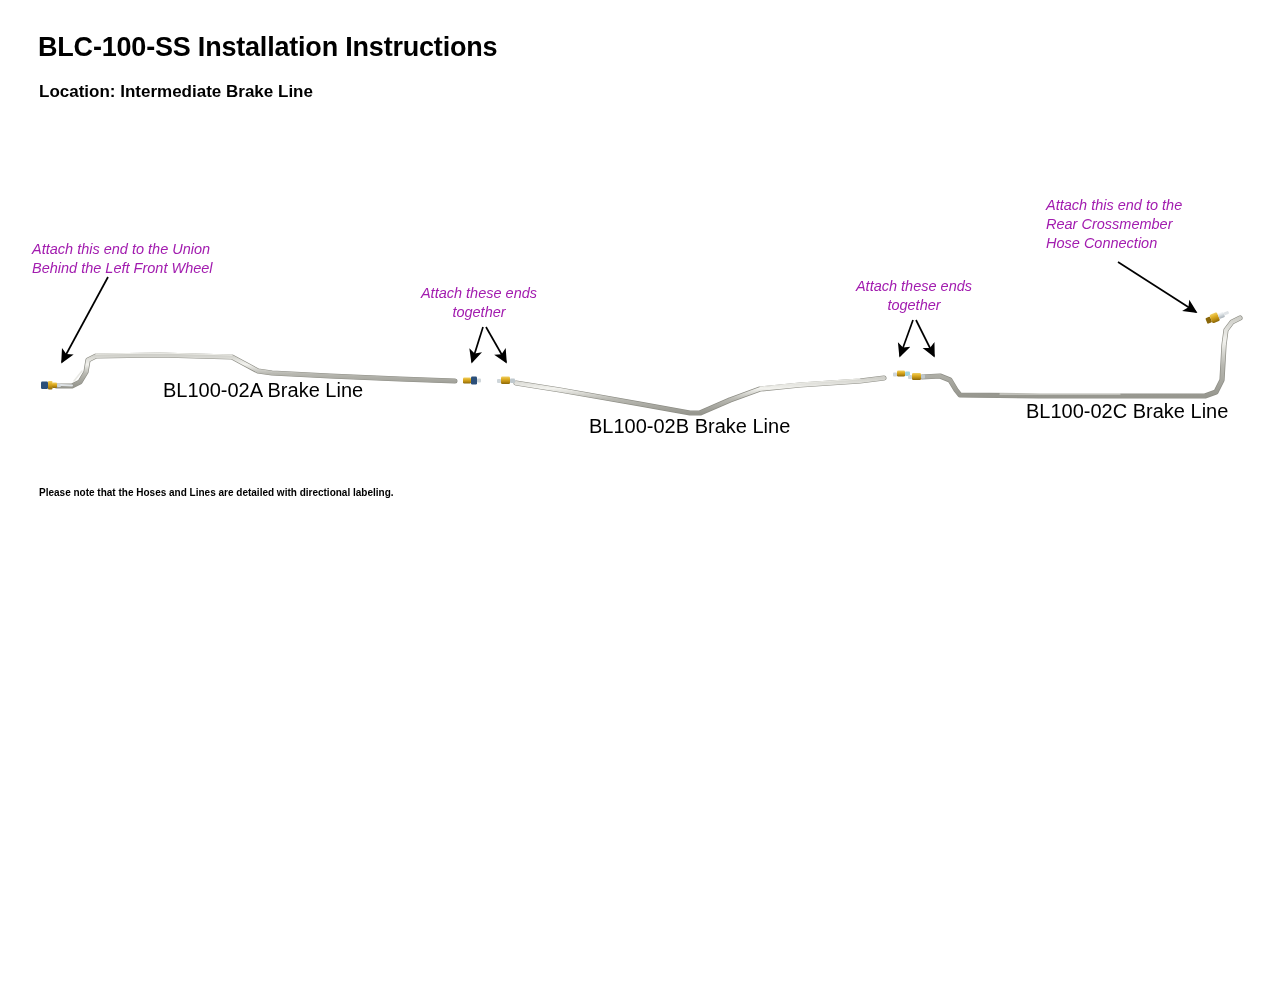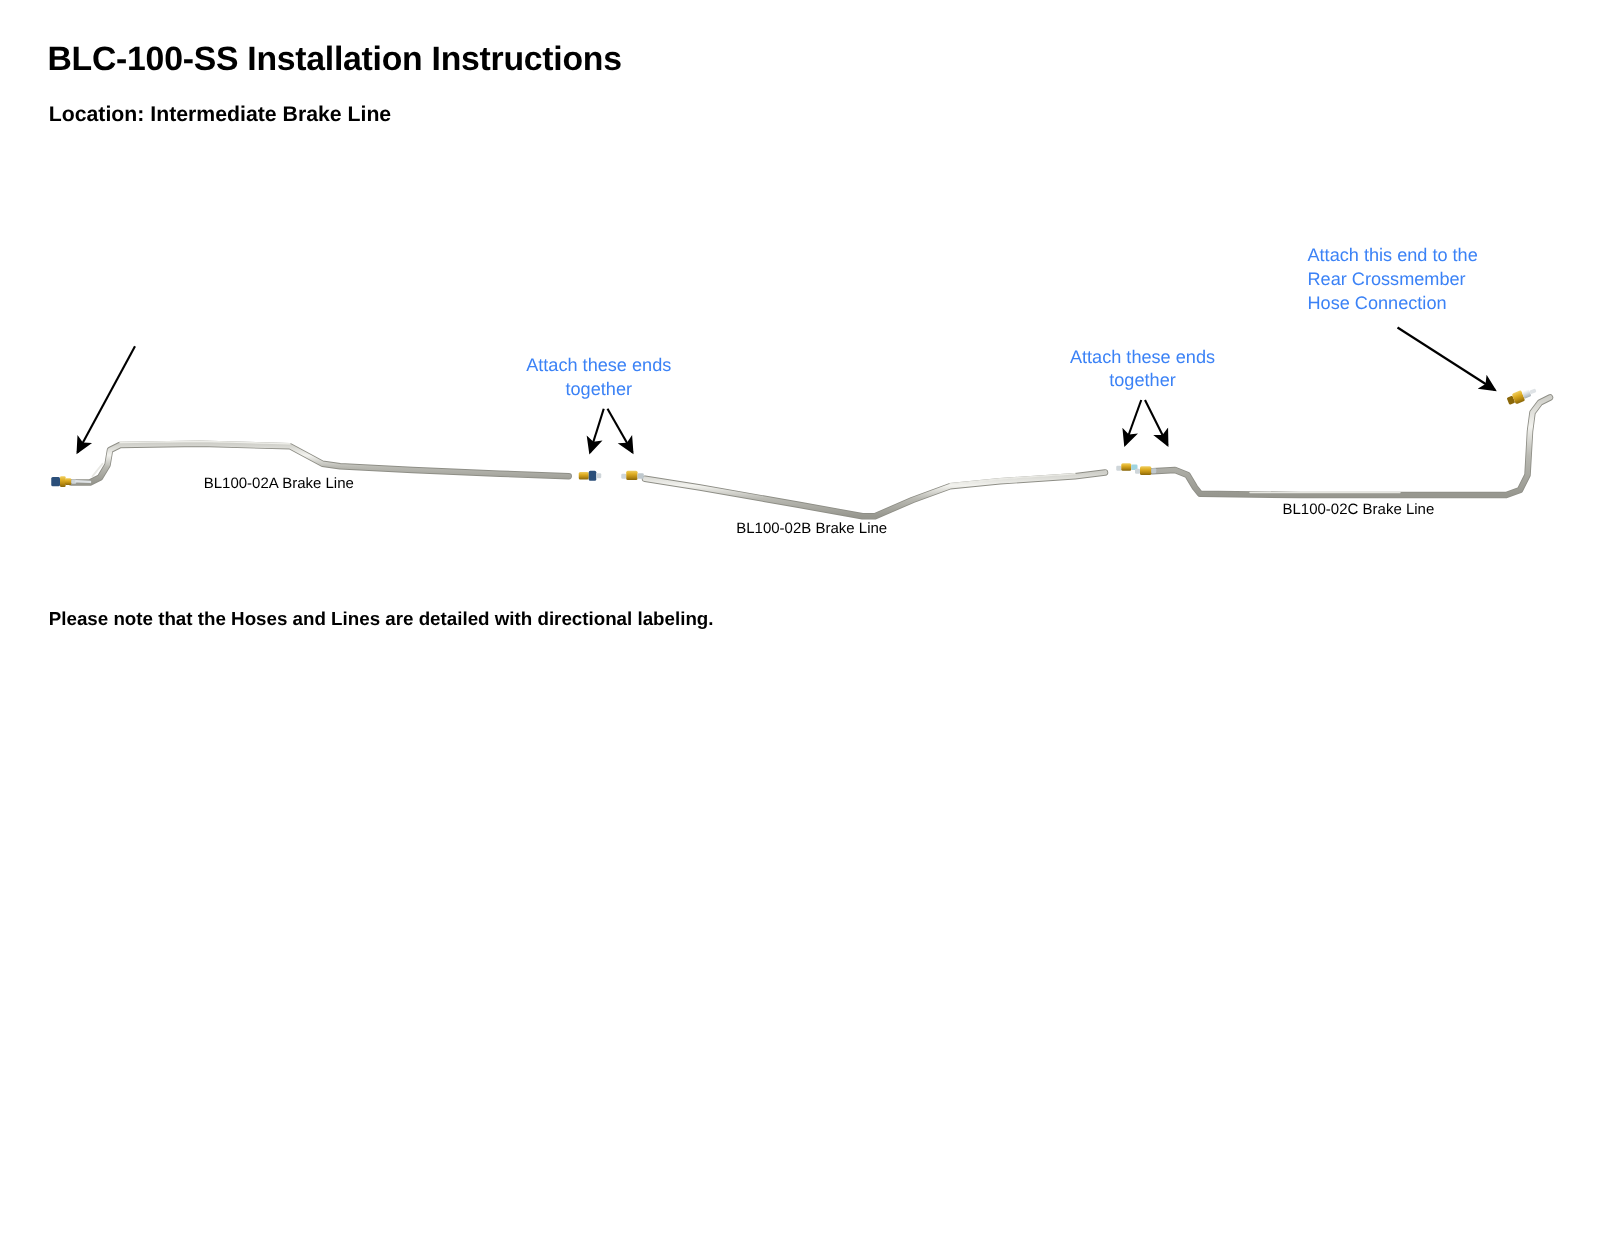--- a/index.html
+++ b/index.html
@@ -41,45 +41,46 @@
     font-weight: bold;
     white-space: nowrap;
   }
   .doc-subline.l1 { top: 82px; }
   .doc-subline.l2 { top: 107px; }
 
   
   .note-line {
     position: absolute;
     left: 39px;
-    font-size: 15px;
+    font-size: 10px;
     font-weight: bold;
     white-space: nowrap;
   }
   .note-line.n1 { top: 487px; }
   .note-line.n2 { top: 510px; }
 
   
   .callout {
     position: absolute;
     font-size: 14.5px;
     font-weight: normal;
     line-height: 19px;
     white-space: pre-line;
-    color: #3b82f6;
+    color: #a21caf;
+    font-style: italic;
   }
   .callout.c-left      { left: 32px;   top: 240px; }
   .callout.c-mid1      { left: 415px;  top: 284px; text-align: center; width: 128px; }
   .callout.c-mid2      { left: 850px;  top: 277px; text-align: center; width: 128px; }
   .callout.c-right     { left: 1046px; top: 196px; }
 
   
   .part-label {
     position: absolute;
-    font-size: 12px;
+    font-size: 20px;
     white-space: nowrap;
   }
   .part-label.pa { left: 163px;  top: 379px; }
   .part-label.pb { left: 589px;  top: 415px; }
   .part-label.pc { left: 1026px; top: 400px; }
 
   
   #diagram {
     position: absolute;
     left: 0;
@@ -204,20 +205,22 @@
       <line x1="483" y1="327" x2="472" y2="362" stroke="#000" stroke-width="1.7" marker-end="url(#arrowHead)"></line>
       <line x1="486" y1="327" x2="506" y2="362" stroke="#000" stroke-width="1.7" marker-end="url(#arrowHead)"></line>
 
       <line x1="913" y1="320" x2="900" y2="356" stroke="#000" stroke-width="1.7" marker-end="url(#arrowHead)"></line>
       <line x1="916" y1="320" x2="934" y2="356" stroke="#000" stroke-width="1.7" marker-end="url(#arrowHead)"></line>
 
       <line x1="1118" y1="262" x2="1196" y2="312" stroke="#000" stroke-width="1.7" marker-end="url(#arrowHead)"></line>
     </g>
   </svg>
 
+  <div class="callout c-left">Attach this end to the Union
+Behind the Left Front Wheel</div>
 
   <div class="callout c-mid1">Attach these ends
 together</div>
 
   <div class="callout c-mid2">Attach these ends
 together</div>
 
   <div class="callout c-right">Attach this end to the
 Rear Crossmember
 Hose Connection</div>

